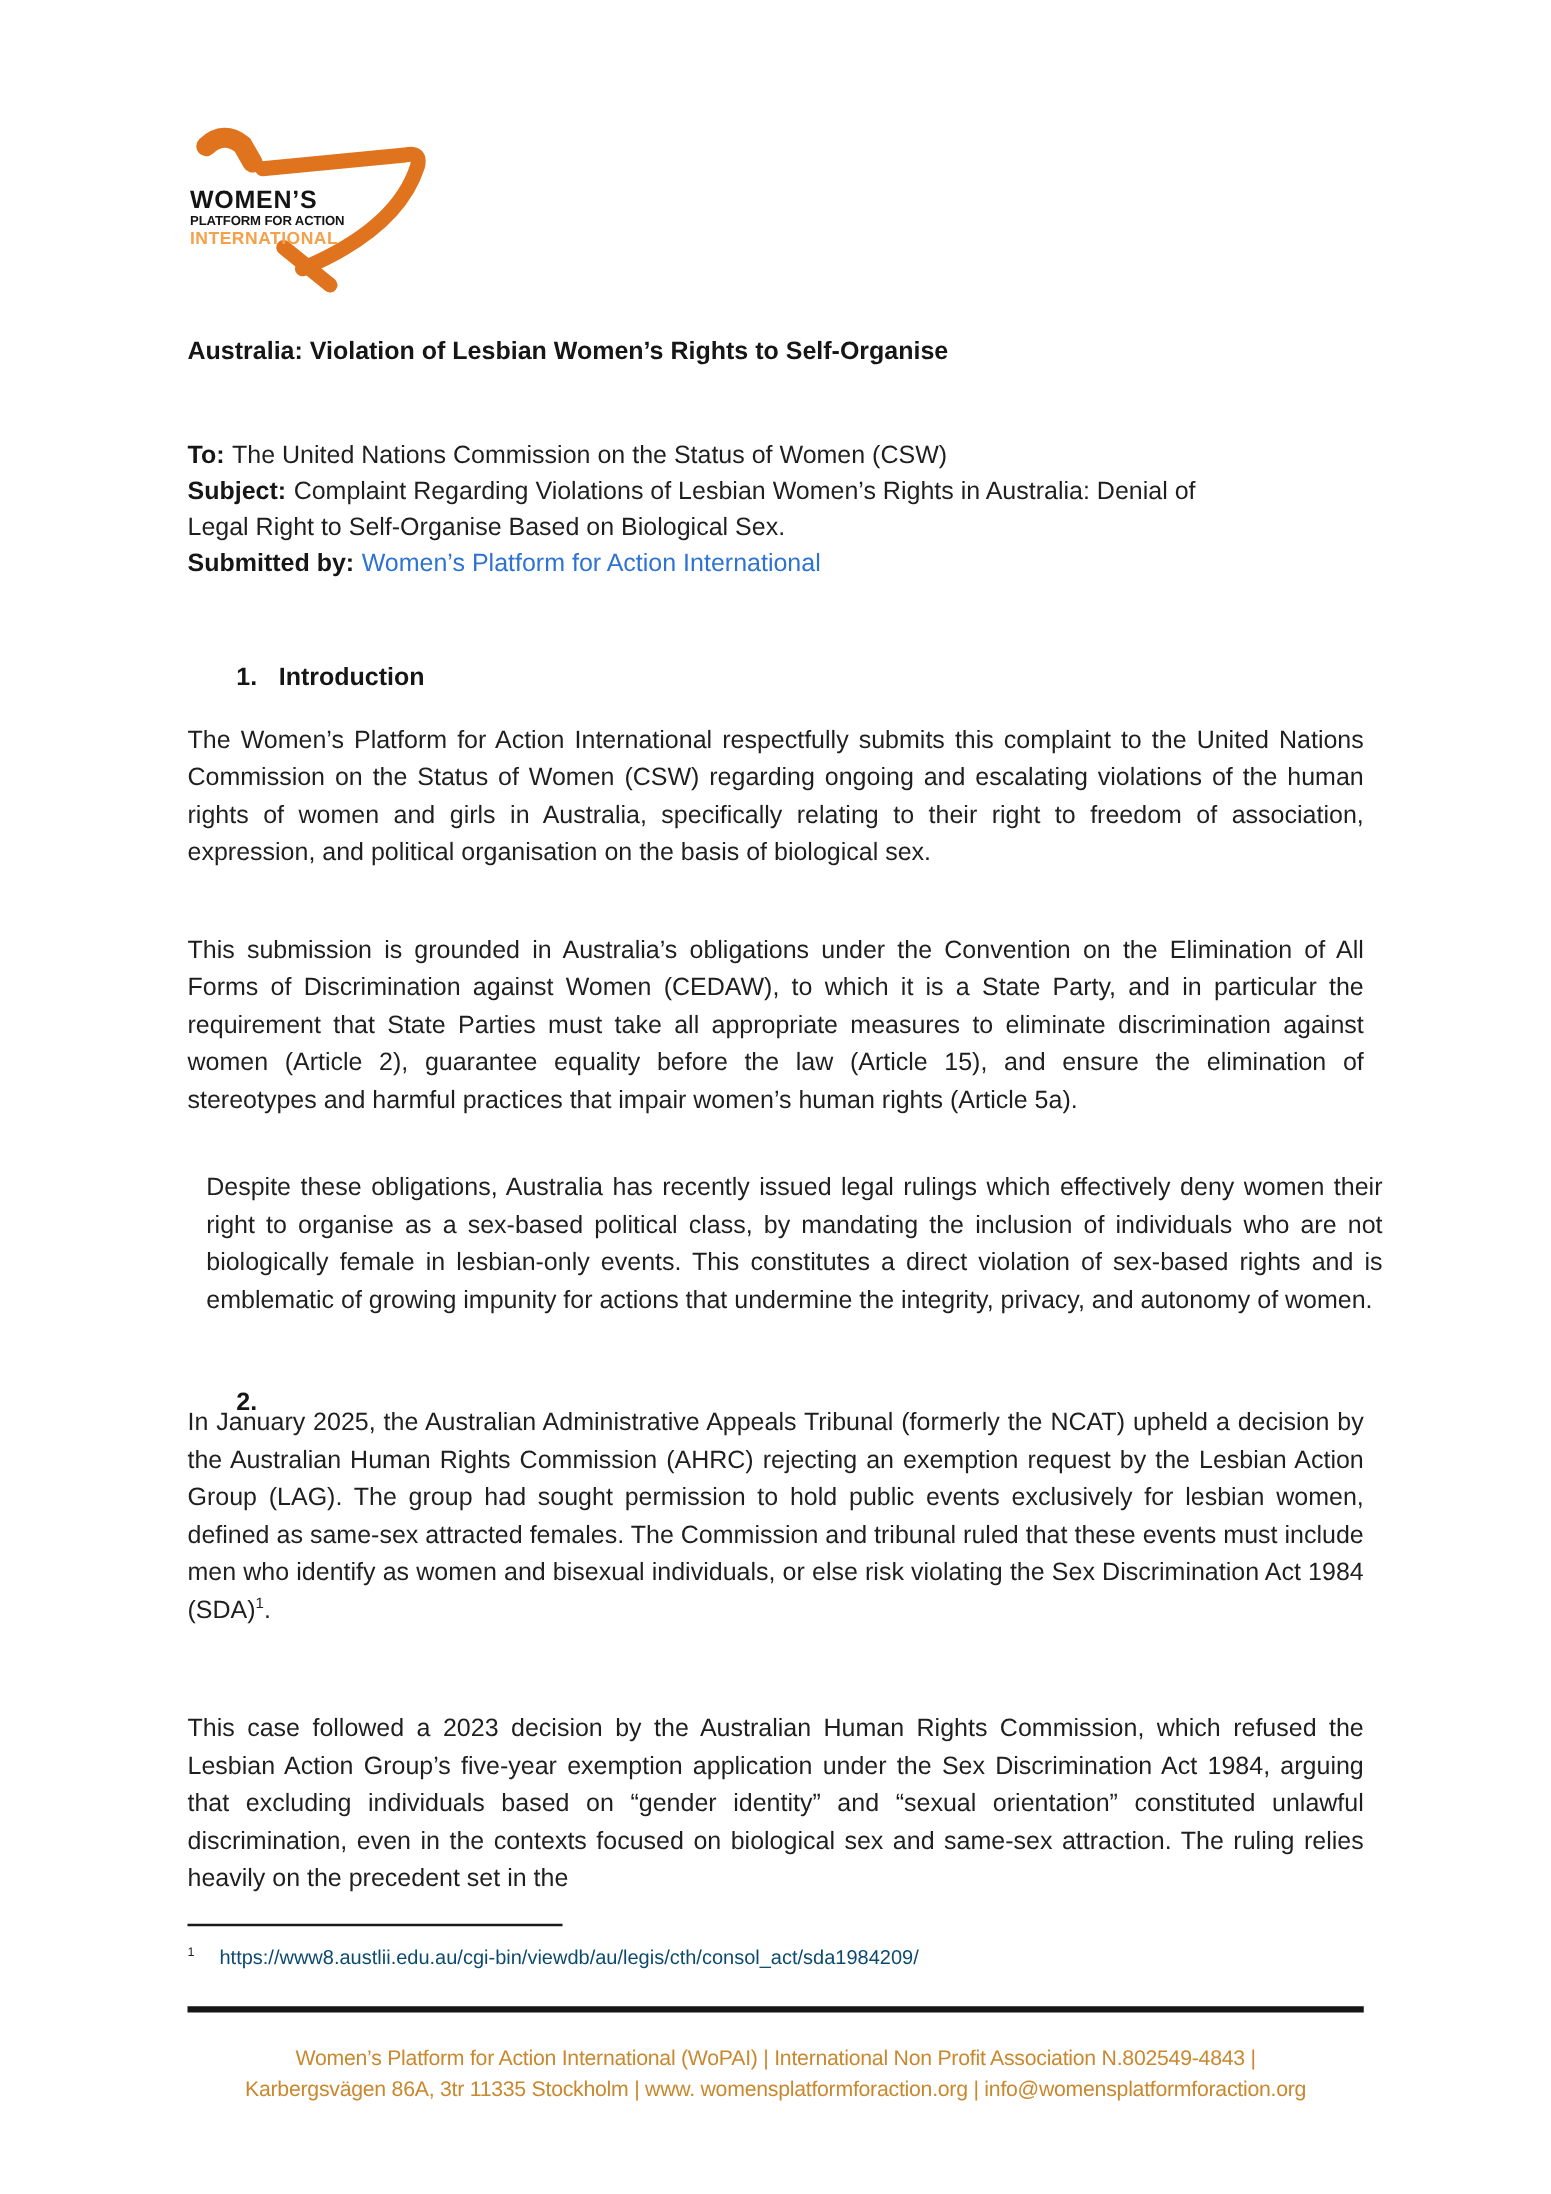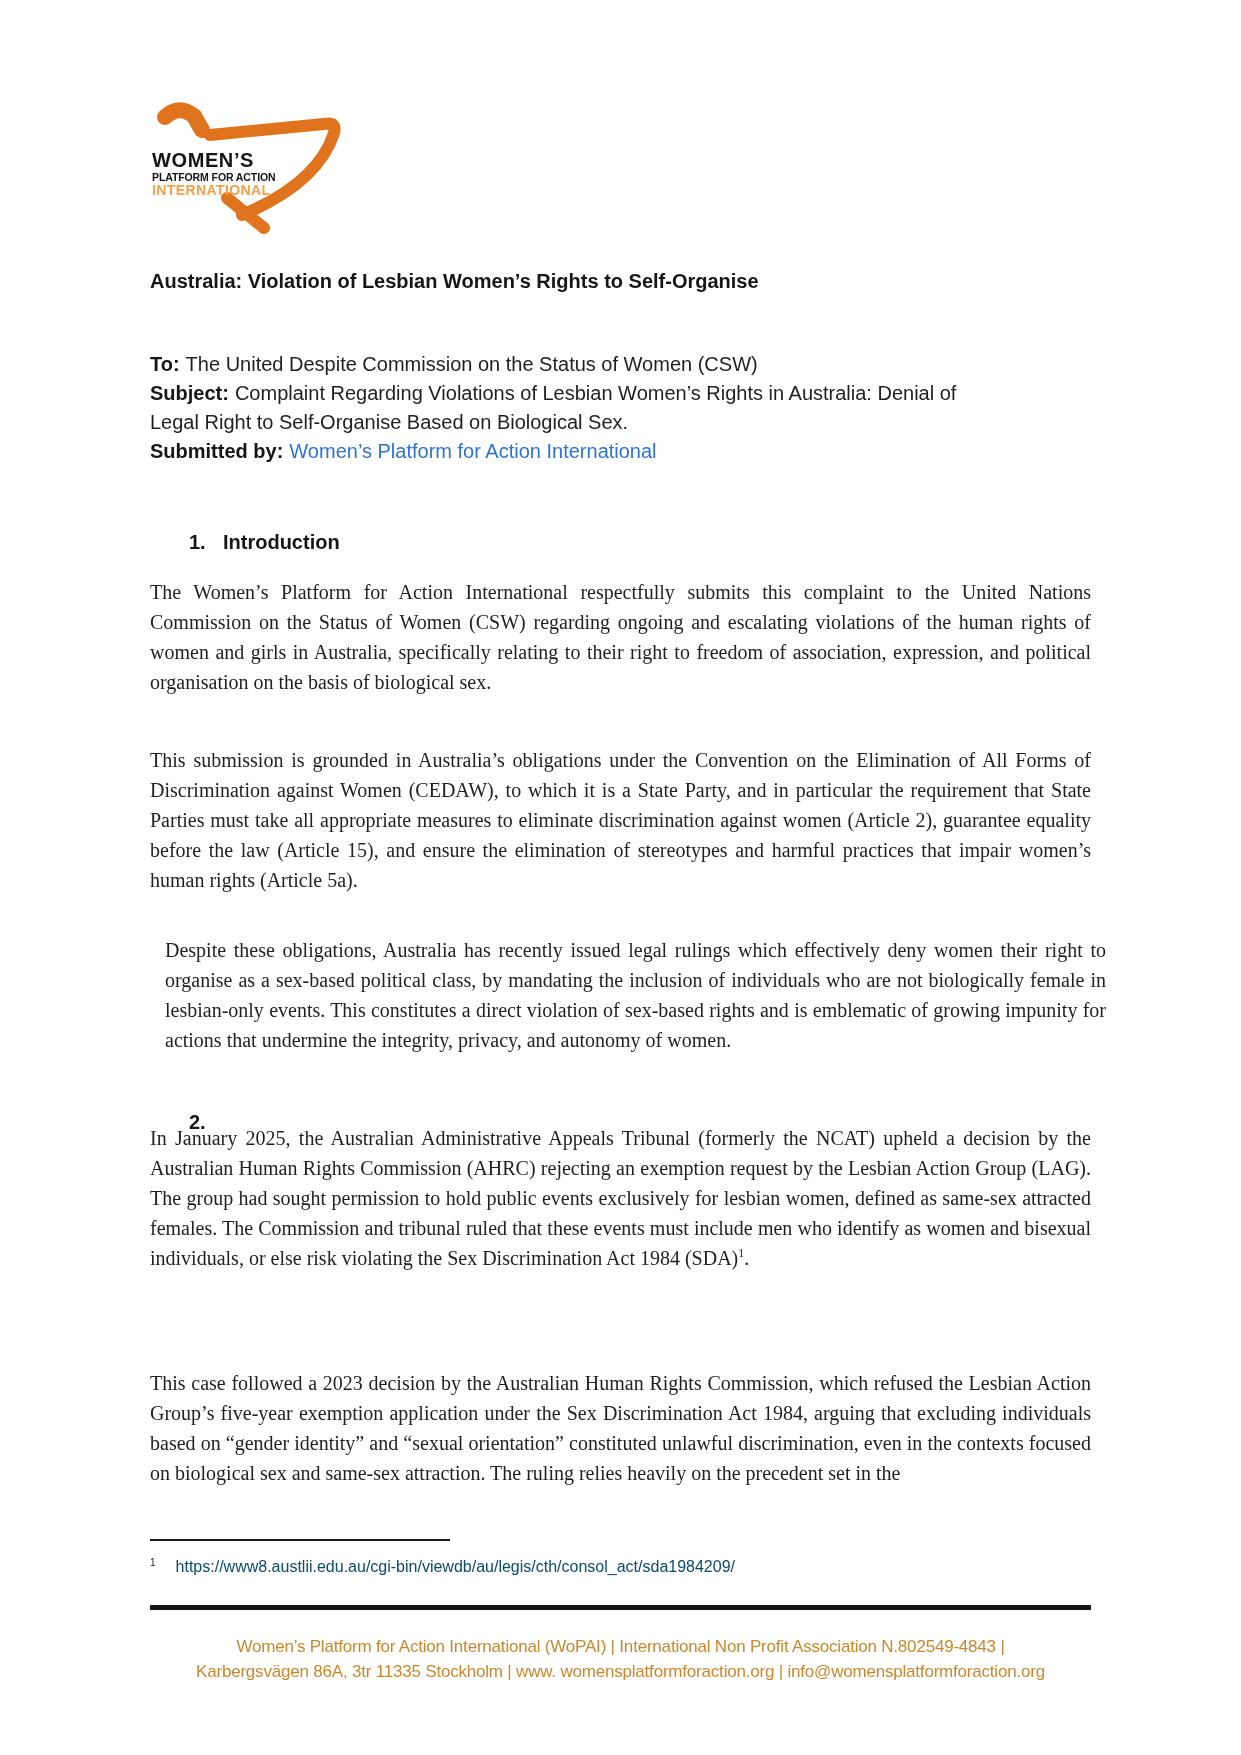--- a/index.html
+++ b/index.html
@@ -34,21 +34,21 @@
     font-size:20px; font-weight:bold; color:#161616;
     display:flex;
   }
   .sec-heading .num { display:inline-block; width:34px; flex:0 0 34px; }
   #sec1 { top:531px; }
   #sec2 { top:1111px; }
 
   .para {
     position:absolute; left:150px; width:941px;
     font-size:20px; line-height:30px;
-    text-align:justify; color:#1f1f1f;font-family:Liberation Serif, serif;
+    text-align:justify; color:#1f1f1f;
   }
   #p1 { top:577px; }
   #p2 { top:745px; }
   #p3 { top:935px;margin-left:15px; }
   #p4 { top:1123px; }
   #p5 { top:1368px; }
   .para sup { font-size:12px; vertical-align:super; line-height:0; }
 
   
   .fn-rule { position:absolute; left:150px; top:1539px; width:300px; border-top:2px solid #1a1a1a; }
@@ -78,21 +78,21 @@
       </g>
     </svg>
     <div class="logo-l1">WOMEN’S</div>
     <div class="logo-l2">PLATFORM FOR ACTION</div>
     <div class="logo-l3">INTERNATIONAL</div>
   </div>
 
   <div class="doc-title">Australia: Violation of Lesbian Women’s Rights to Self-Organise</div>
 
   <div class="meta">
-    <div><span class="lbl">To:</span><span>The United Despite Commission on the Status of Women (CSW)</span></div>
+    <div><span class="lbl">To:</span><span>The United Nations Commission on the Status of Women (CSW)</span></div>
     <div><span class="lbl">Subject:</span><span>Complaint Regarding Violations of Lesbian Women’s Rights in Australia: Denial of</span></div>
     <div><span>Legal Right to Self-Organise Based on Biological Sex.</span></div>
     <div><span class="lbl">Submitted by:</span><a class="link">Women’s Platform for Action International</a></div>
   </div>
 
   <div class="sec-heading" id="sec1">
     <span class="num">1.</span>
       <span>Introduction</span>
   </div>
 

